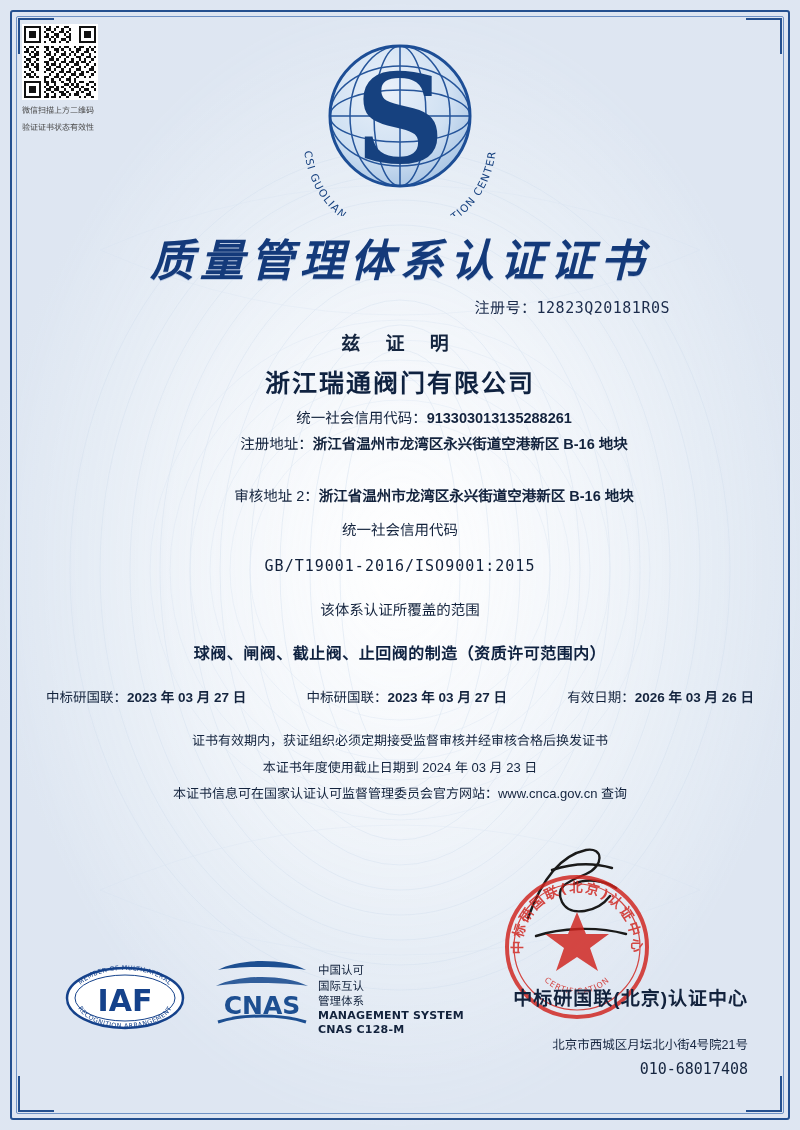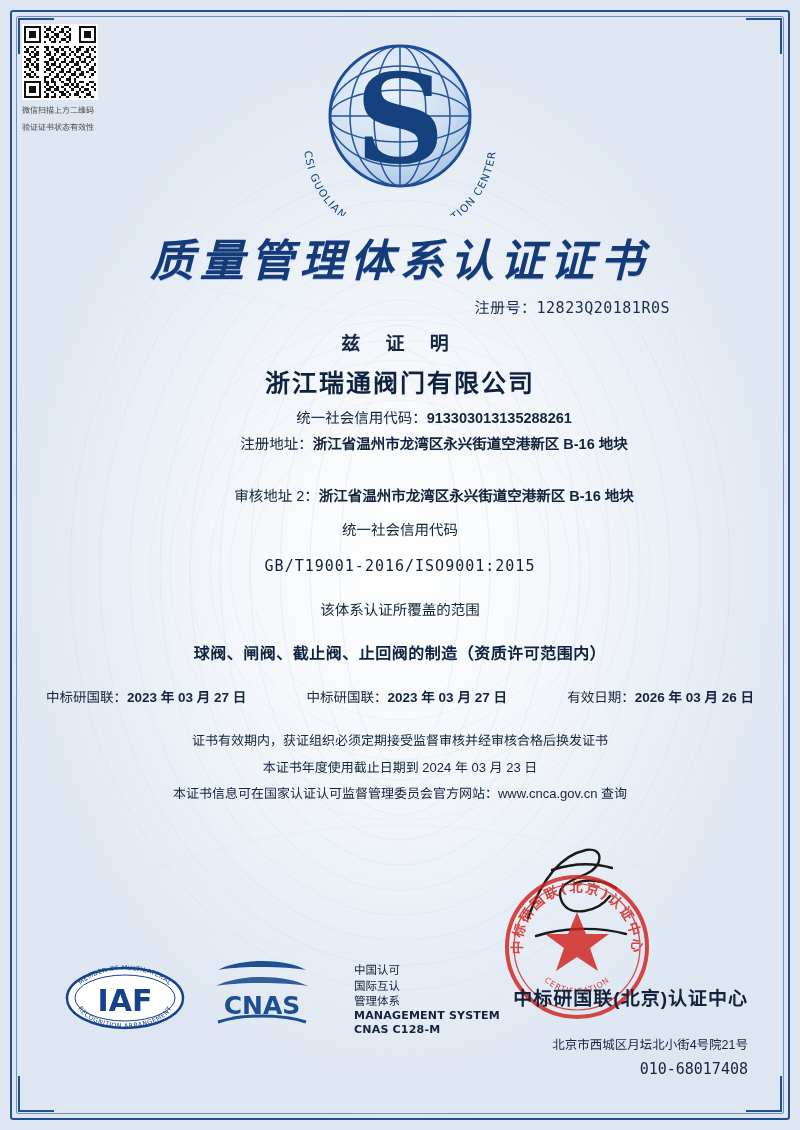--- a/index.html
+++ b/index.html
@@ -125,21 +125,20 @@
     font-size:13px;color:#13233d;line-height:2.05;
   }
 
   
   .iaf{position:absolute;left:62px;bottom:100px;width:126px;height:66px;}
   .cnas{position:absolute;left:212px;bottom:100px;width:100px;height:74px;}
   .cnas-txt{
     position:absolute;left:318px;bottom:92px;
     font-size:11.5px;color:#12223c;line-height:1.32;
     font-family:"DejaVu Sans","Liberation Sans",sans-serif;
-    margin-left:36px;
   }
   .cnas-txt .en{font-weight:700;font-size:11px;letter-spacing:.2px;}
 
   .issuer{
     position:absolute;right:52px;bottom:120px;
     font-size:19px;font-weight:700;color:#12223c;letter-spacing:1px;
   }
   .stamp{
     position:absolute;right:148px;bottom:108px;
     width:150px;height:150px;pointer-events:none;

